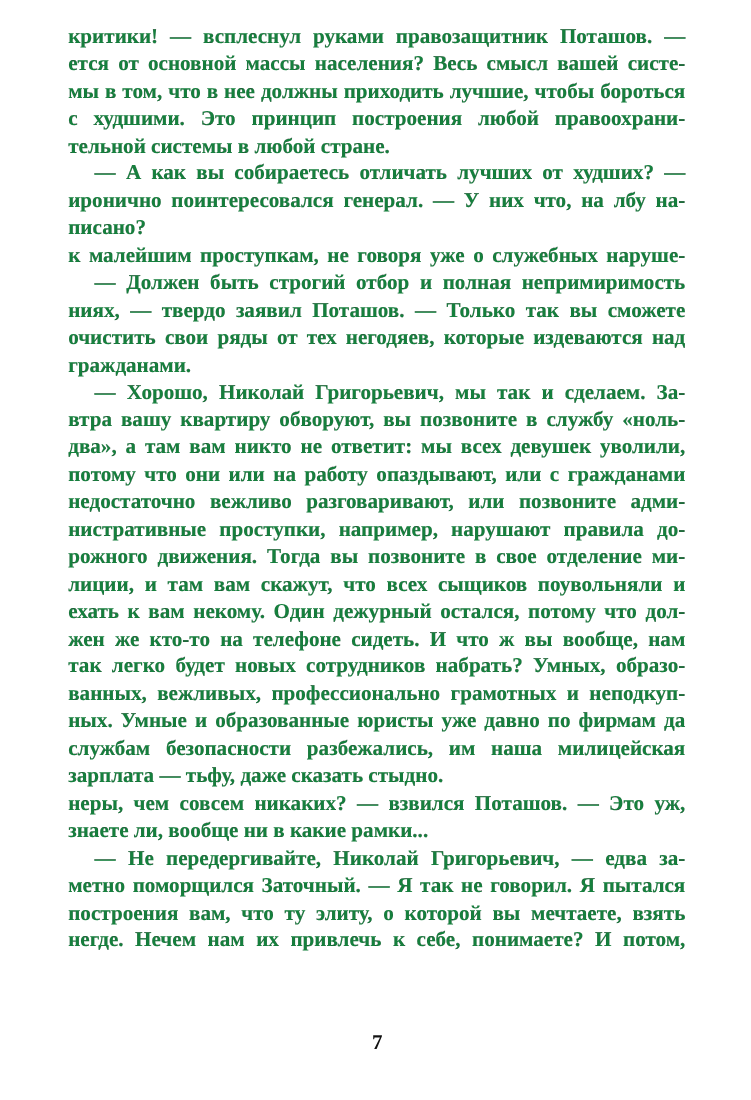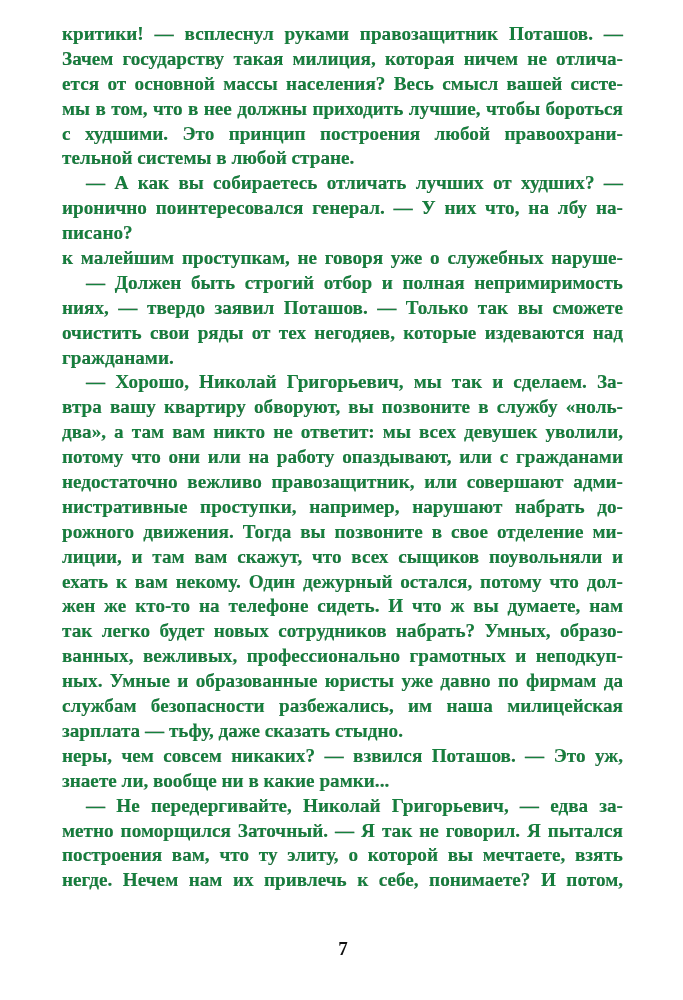--- a/index.html
+++ b/index.html
@@ -35,43 +35,42 @@
     font-size: 19px;
     font-weight: bold;
     color: #111;
   }
 </style>
 </head>
 <body>
 
 <div class="page" id="page-body">
     <span class="line">критики! — всплеснул руками правозащитник Поташов. —</span>
-    <span class="line">Зачем государству такая милиция, которая ничем не отлича-</span>
     <span class="line">ется от основной массы населения? Весь смысл вашей систе-</span>
     <span class="line">мы в том, что в нее должны приходить лучшие, чтобы бороться</span>
     <span class="line">с худшими. Это принцип построения любой правоохрани-</span>
     <span class="line last">тельной системы в любой стране.</span>
     <span class="line indent">— А как вы собираетесь отличать лучших от худших? —</span>
     <span class="line">иронично поинтересовался генерал. — У них что, на лбу на-</span>
     <span class="line last">писано?</span>
     <span class="line">к малейшим проступкам, не говоря уже о служебных наруше-</span>
     <span class="line indent">— Должен быть строгий отбор и полная непримиримость</span>
     <span class="line">ниях, — твердо заявил Поташов. — Только так вы сможете</span>
     <span class="line">очистить свои ряды от тех негодяев, которые издеваются над</span>
     <span class="line last">гражданами.</span>
     <span class="line indent">— Хорошо, Николай Григорьевич, мы так и сделаем. За-</span>
     <span class="line">втра вашу квартиру обворуют, вы позвоните в службу «ноль-</span>
     <span class="line">два», а там вам никто не ответит: мы всех девушек уволили,</span>
     <span class="line">потому что они или на работу опаздывают, или с гражданами</span>
-    <span class="line">недостаточно вежливо правозащитник, или совершают адми-</span>
-    <span class="line">нистративные проступки, например, нарушают набрать до-</span>
+    <span class="line">недостаточно вежливо разговаривают, или позвоните адми-</span>
+    <span class="line">нистративные проступки, например, нарушают правила до-</span>
     <span class="line">рожного движения. Тогда вы позвоните в свое отделение ми-</span>
     <span class="line">лиции, и там вам скажут, что всех сыщиков поувольняли и</span>
     <span class="line">ехать к вам некому. Один дежурный остался, потому что дол-</span>
-    <span class="line">жен же кто-то на телефоне сидеть. И что ж вы думаете, нам</span>
+    <span class="line">жен же кто-то на телефоне сидеть. И что ж вы вообще, нам</span>
     <span class="line">так легко будет новых сотрудников набрать? Умных, образо-</span>
     <span class="line">ванных, вежливых, профессионально грамотных и неподкуп-</span>
     <span class="line">ных. Умные и образованные юристы уже давно по фирмам да</span>
     <span class="line">службам безопасности разбежались, им наша милицейская</span>
     <span class="line last">зарплата — тьфу, даже сказать стыдно.</span>
     <span class="line">неры, чем совсем никаких? — взвился Поташов. — Это уж,</span>
     <span class="line last">знаете ли, вообще ни в какие рамки...</span>
     <span class="line indent">— Не передергивайте, Николай Григорьевич, — едва за-</span>
     <span class="line">метно поморщился Заточный. — Я так не говорил. Я пытался</span>
     <span class="line">построения вам, что ту элиту, о которой вы мечтаете, взять</span>

